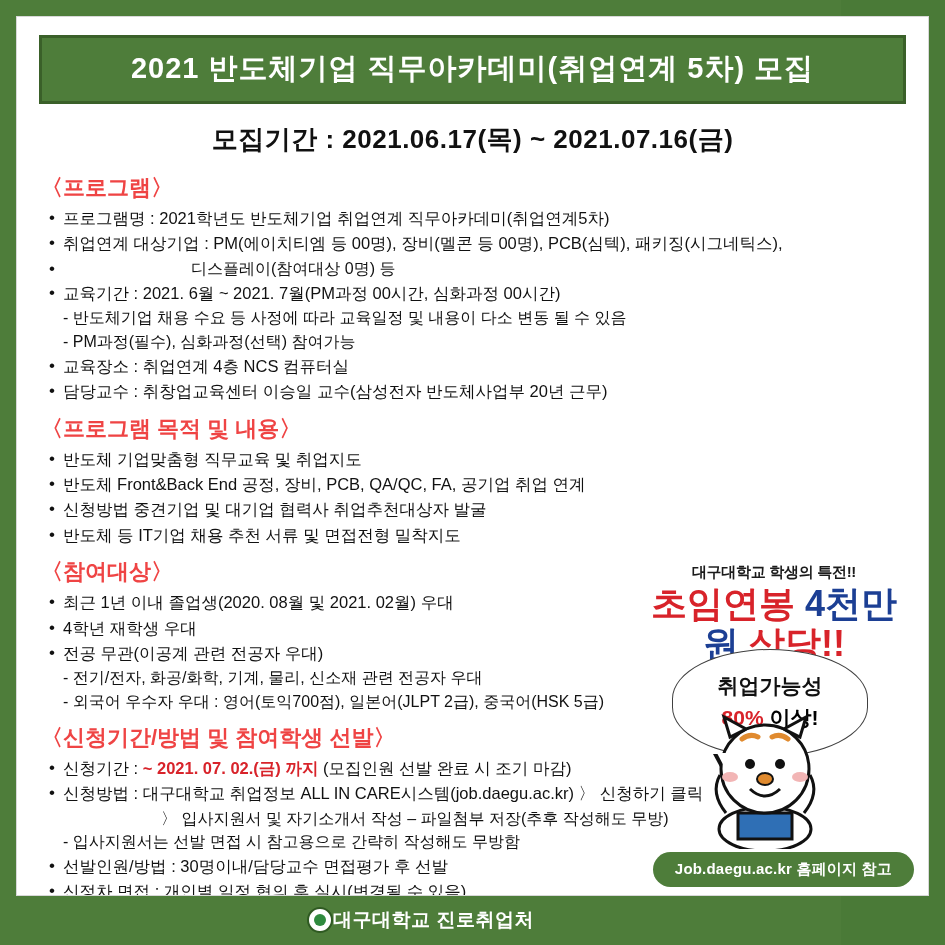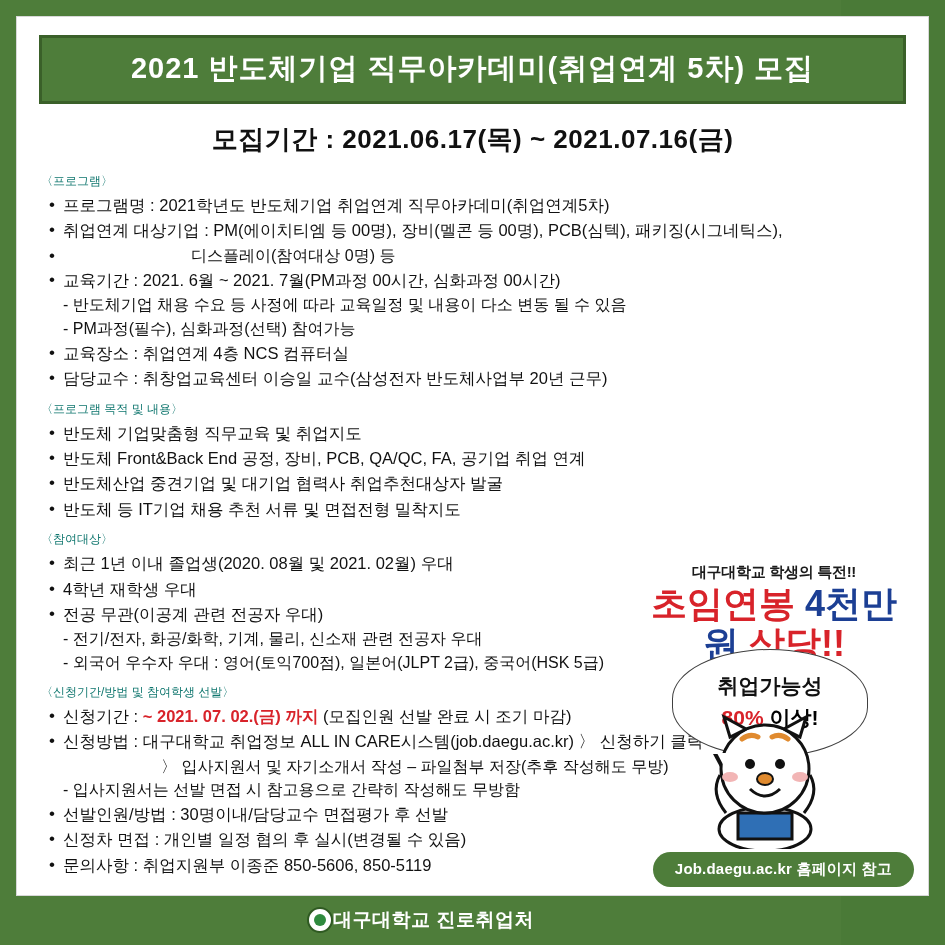--- a/index.html
+++ b/index.html
@@ -38,23 +38,23 @@
   .subtitle {
     text-align: center;
     font-size: 26px;
     font-weight: bold;
     color: #111111;
     margin: 18px 0 16px 0;
     letter-spacing: 0.5px;
   }
   .section { margin: 0 0 4px 0; padding: 0 8px; }
   .sec-head {
-    font-size: 12px;
-    font-weight: normal;
-    color: #0f766e;
+    font-size: 22px;
+    font-weight: bold;
+    color: #ef4444;
     margin: 10px 0 3px 0;
   }
   ul.bul { list-style: none; margin: 0; padding: 0; }
   ul.bul > li {
     position: relative;
     font-size: 16.5px;
     color: #111;
     line-height: 1.48;
     padding-left: 22px;
     margin: 1px 0;
@@ -203,21 +203,21 @@
         <li>교육장소 : 취업연계 4층 NCS 컴퓨터실</li>
         <li>담당교수 : 취창업교육센터 이승일 교수(삼성전자 반도체사업부 20년 근무)</li>
       </ul>
     </div>
 
     <div class="section">
       <div class="sec-head">〈프로그램 목적 및 내용〉</div>
       <ul class="bul">
         <li>반도체 기업맞춤형 직무교육 및 취업지도</li>
         <li>반도체 Front&amp;Back End 공정, 장비, PCB, QA/QC, FA, 공기업 취업 연계</li>
-        <li>반도체산업 중견기업 및 대기업 협력사 취업추천대상자 발굴</li>
+        <li>신청방법 중견기업 및 대기업 협력사 취업추천대상자 발굴</li>
         <li>반도체 등 IT기업 채용 추천 서류 및 면접전형 밀착지도</li>
       </ul>
     </div>
 
     <div class="section">
       <div class="sec-head">〈참여대상〉</div>
       <ul class="bul">
         <li>최근 1년 이내 졸업생(2020. 08월 및 2021. 02월) 우대</li>
         <li>4학년 재학생 우대</li>
         <li>전공 무관(이공계 관련 전공자 우대)</li>

